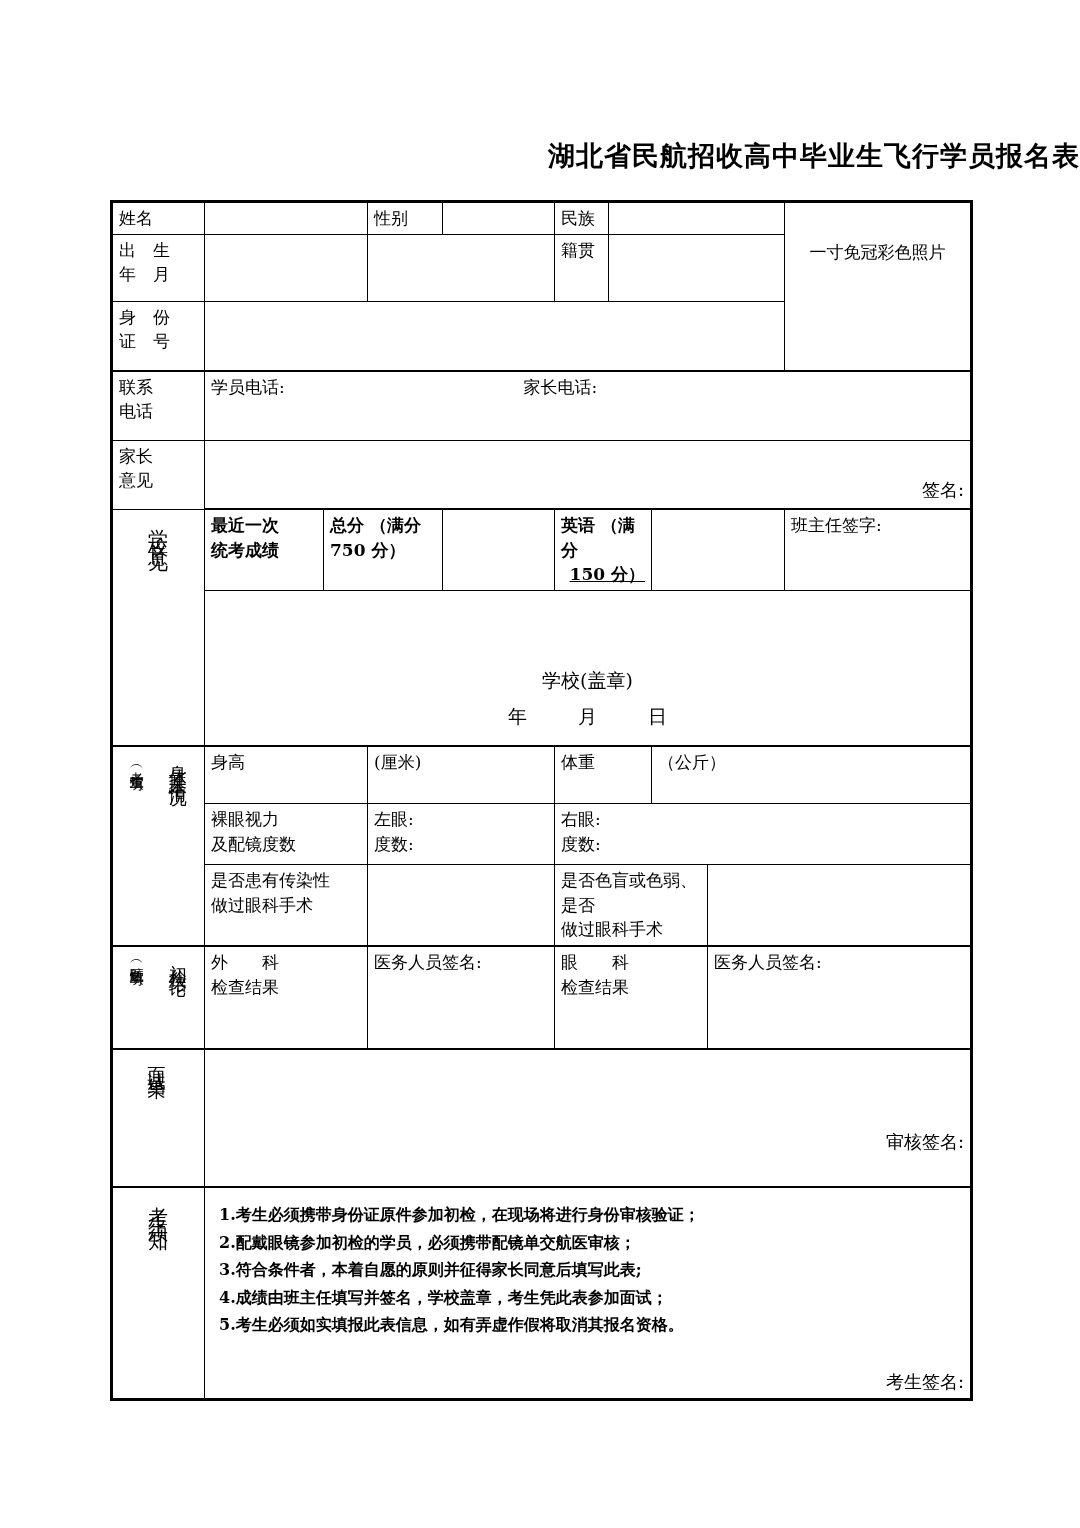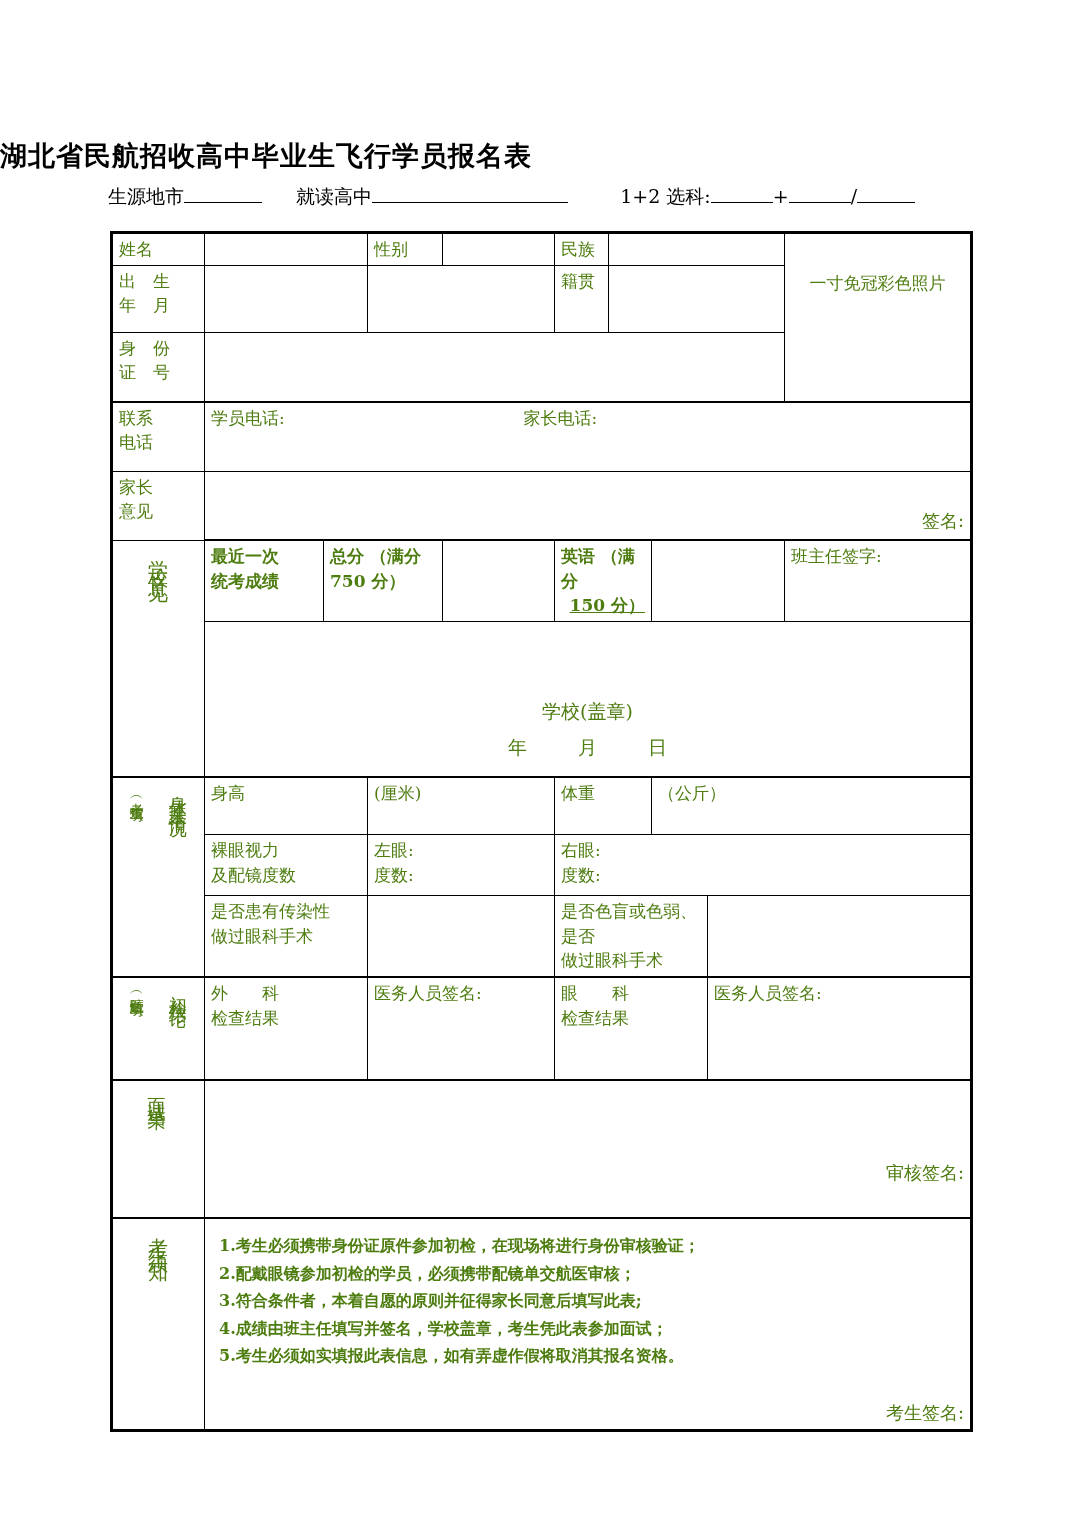--- a/index.html
+++ b/index.html
@@ -20,21 +20,21 @@
     left: 0; top: 0;
     width: 1080px;
     height: 1528px;
   }
 
   
   .doc-title {
     position: absolute;
     left: 0; top: 138px;
     width: 1080px;
-    text-align: left;
+    text-align: right;
     font-family: "DejaVu Serif", "Liberation Serif", serif;
     font-size: 27px;
     font-weight: bold;
     letter-spacing: 1px;
     color: #000;
   }
 
   
   .subhead {
     position: absolute;
@@ -45,26 +45,26 @@
     font-size: 19px;
     color: #000;
     white-space: nowrap;
   }
   .subhead .seg { display: inline-block; vertical-align: baseline; }
   .ul { display: inline-block; border-bottom: 1.5px solid #000; vertical-align: baseline; height: 19px; }
 
   
   .tbl {
     position: absolute;
-    left: 110px; top: 231px;
+    left: 110px; top: 200px;
     width: 860px;
     border-collapse: collapse;
     table-layout: fixed;
     font-family: "DejaVu Serif", "Liberation Serif", serif;
-    color: #4d7c0f;
+    color: #000000;
   }
   .tbl td {
     border: 1px solid #000;
     padding: 3px 6px;
     font-size: 17px;
     vertical-align: top;
     line-height: 1.45;
     overflow: hidden;
   }
   .outer-top  { border-top-width: 3px !important; }
@@ -139,27 +139,20 @@
   }
   .small-lbl { font-size: 15.5px; line-height: 1.6; }
 </style>
 </head>
 <body>
 
 <div class="page">
 
   <div class="doc-title">湖北省民航招收高中毕业生飞行学员报名表</div>
 
-  <div class="subhead">
-    <span class="seg">生源地市</span><span class="ul" style="width:78px"></span>
-    <span style="display:inline-block;width:22px"></span>
-    <span class="seg">就读高中</span><span class="ul" style="width:196px"></span>
-    <span style="display:inline-block;width:40px"></span>
-    <span class="seg">1+2 选科:</span><span class="ul" style="width:62px"></span><span class="seg">+</span><span class="ul" style="width:62px"></span><span class="seg">/</span><span class="ul" style="width:58px"></span>
-  </div>
 
   <table class="tbl">
     <colgroup>
       <col style="width:93px">
       <col style="width:119px">
       <col style="width:44px">
       <col style="width:75px">
       <col style="width:37px">
       <col style="width:75px">
       <col style="width:54px">

